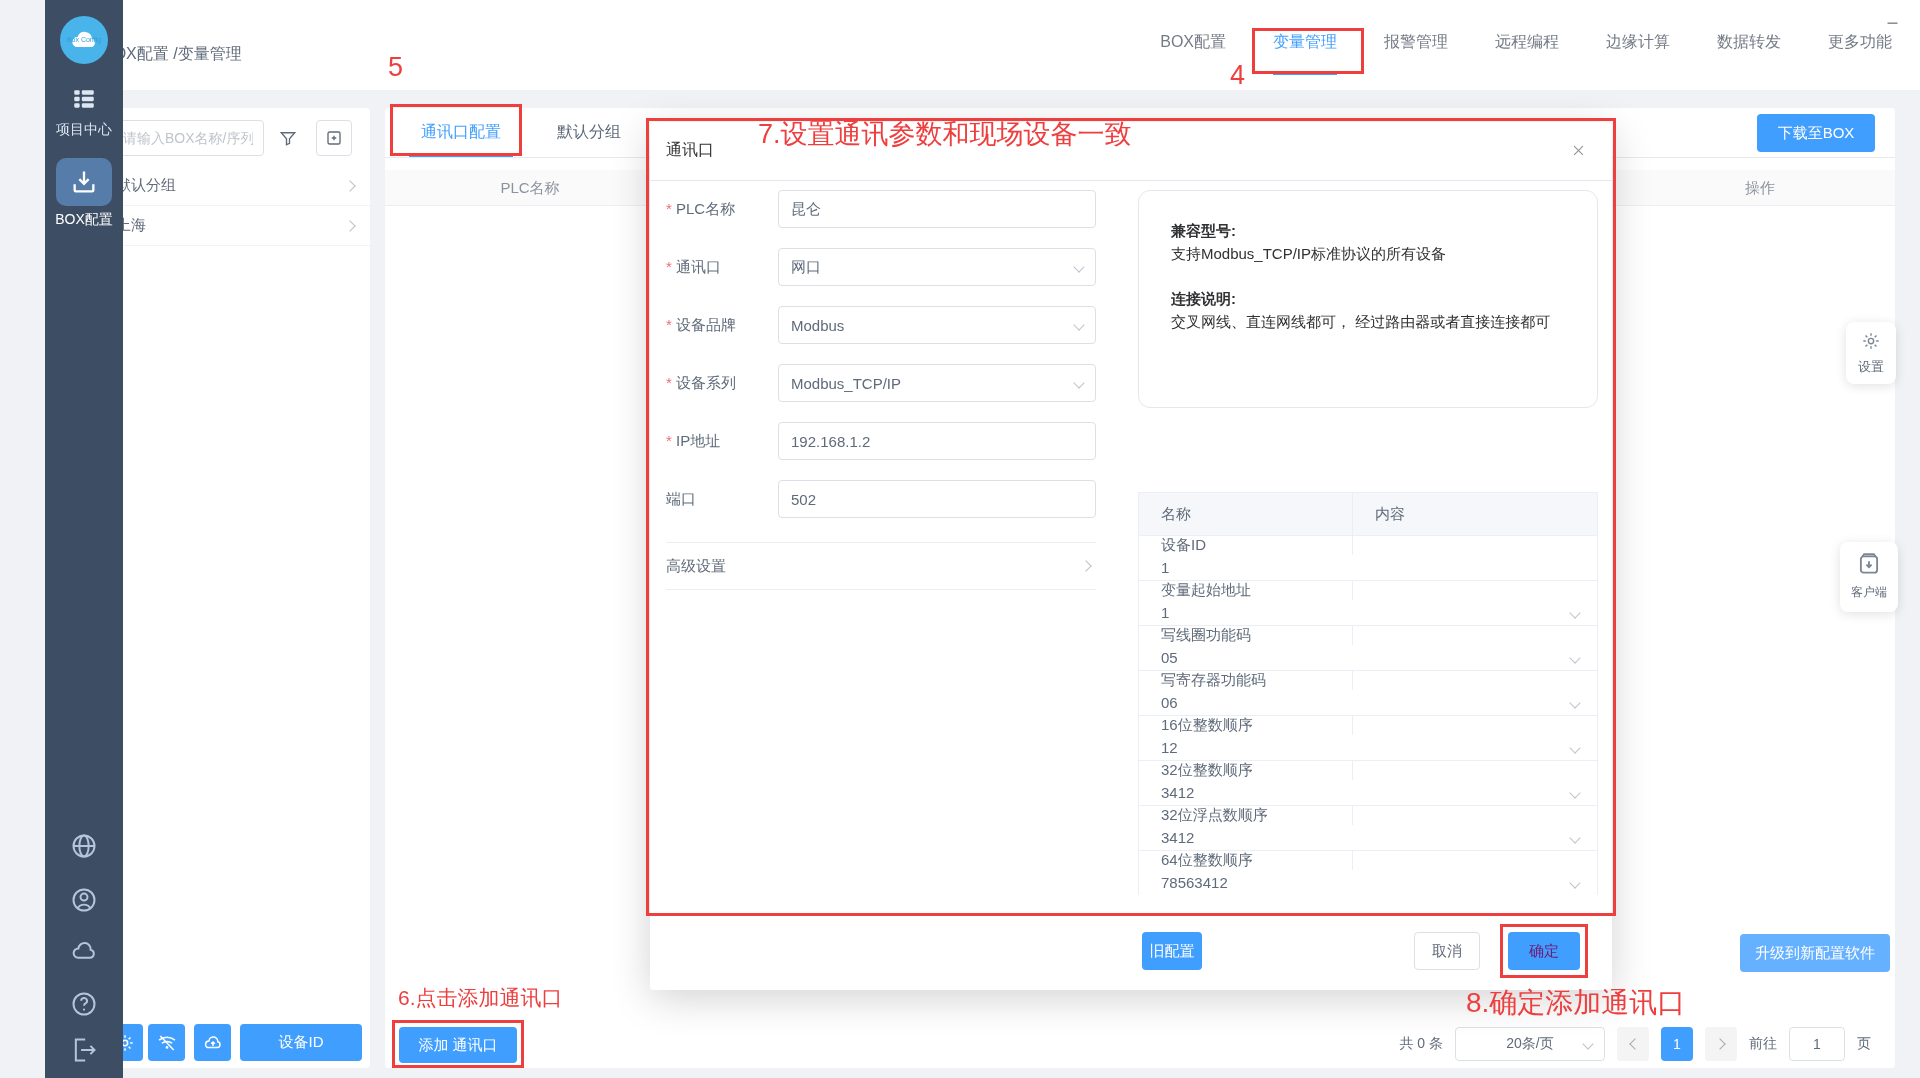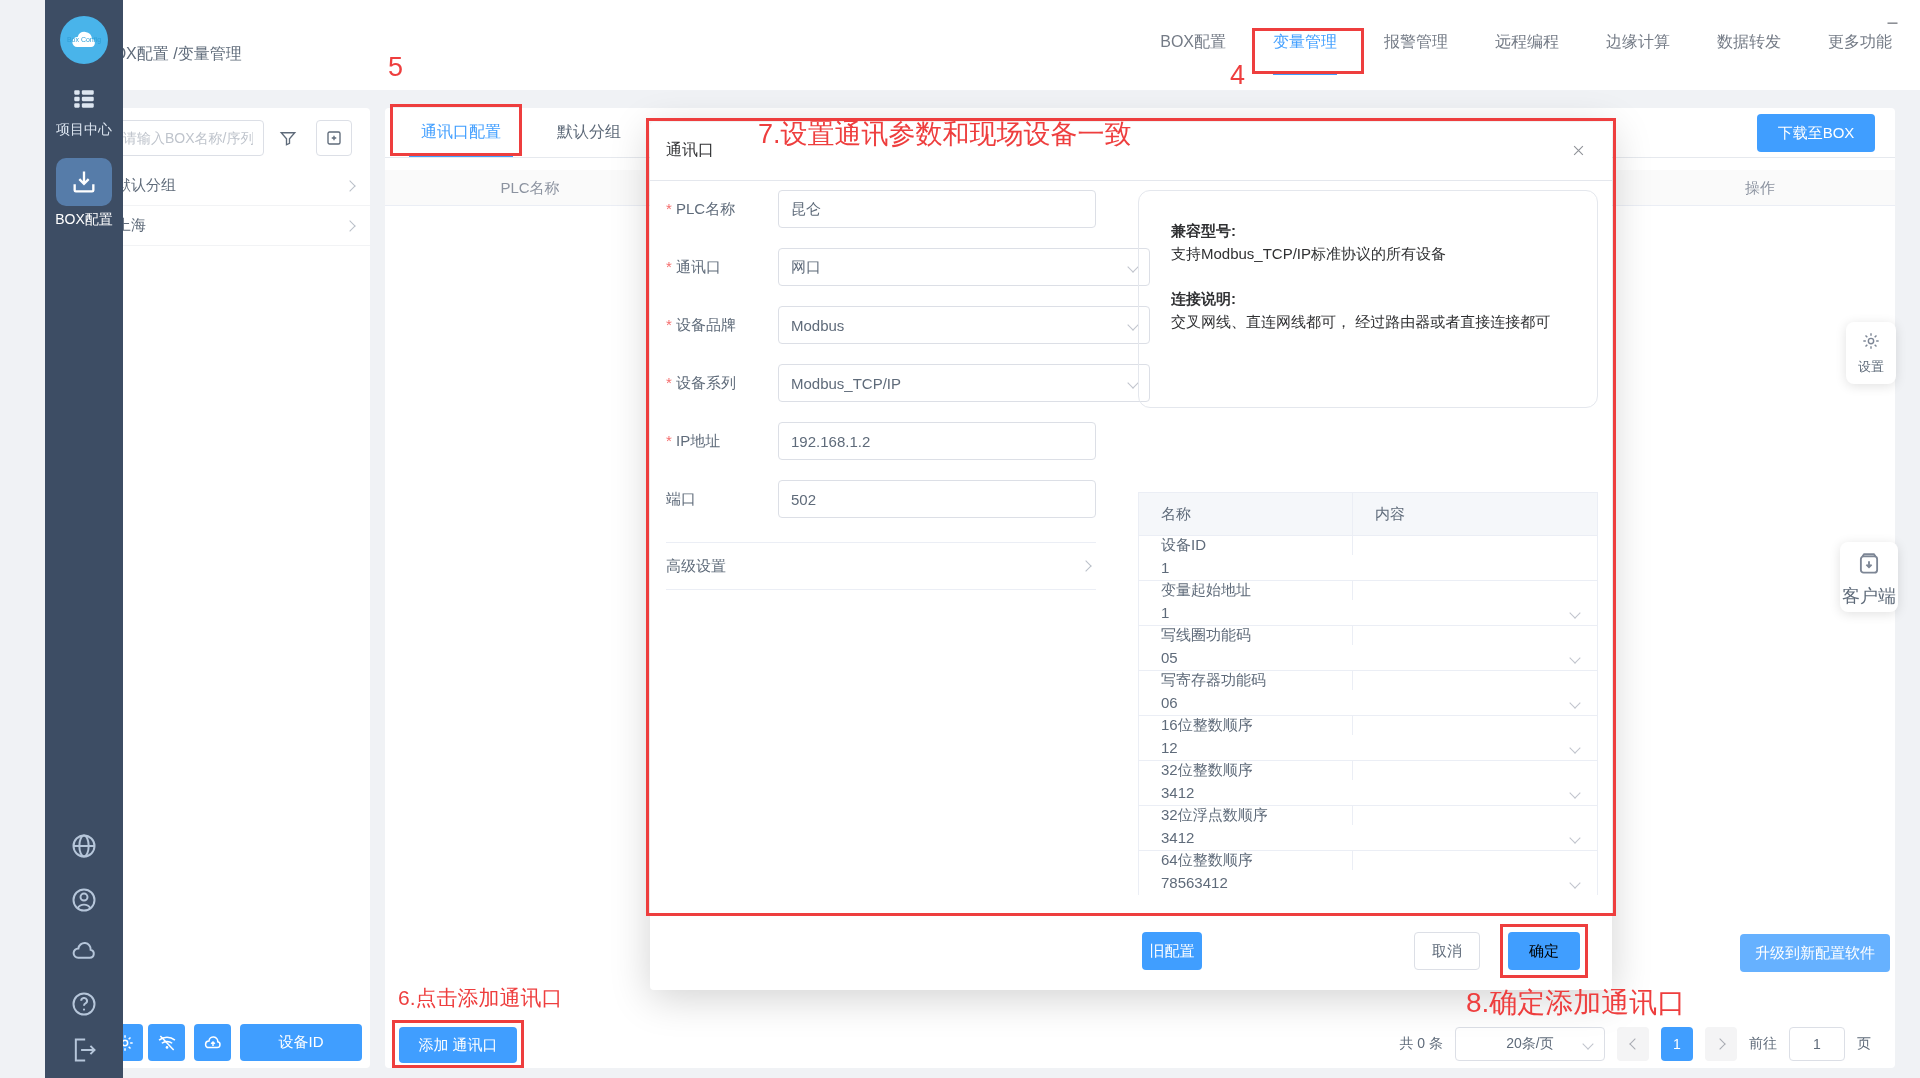--- a/index.html
+++ b/index.html
@@ -73,49 +73,49 @@
   .pg-cur { width:32px; height:34px; background:#409eff; color:#fff; border-radius:4px; display:flex; align-items:center; justify-content:center; cursor:pointer; }
   .pg-goto-input { width:56px; height:34px; border:1px solid #dcdfe6; border-radius:4px; text-align:center; font-size:14px; color:#5f6b7a; font-family:inherit; }
 
   
   .float-card { position:absolute; background:#fff; border-radius:8px; box-shadow:0 2px 12px rgba(0,0,0,.12); text-align:center; color:#5f6b7a; cursor:pointer; z-index:6; }
   .fc-settings { left:1846px; top:322px; width:50px; height:62px; padding-top:9px; }
   .fc-client { left:1840px; top:542px; width:58px; height:70px; padding-top:9px; }
   .float-card svg { width:20px; height:20px; stroke:#7d8695; fill:none; stroke-width:1.7; }
   .fc-client svg { width:26px; height:26px; }
   .float-card .flbl { display:block; font-size:13px; margin-top:3px; }
-  .fc-client .flbl { font-size:18px; }
+  .fc-client .flbl { font-size:12px; }
 
   
   .modal { position:absolute; left:650px; top:122px; width:962px; height:868px; background:#fff; border-radius:4px; box-shadow:0 8px 40px rgba(0,0,0,.18); z-index:40; }
   .m-title { position:absolute; left:16px; top:18px; font-size:16px; color:#303133; }
   .m-close { position:absolute; right:20px; top:14px; width:28px; height:28px; display:flex; align-items:center; justify-content:center; color:#909399; cursor:pointer; }
   .m-close svg { width:15px; height:15px; stroke:currentColor; stroke-width:1.8; }
   .m-divider { position:absolute; left:0; top:58px; width:100%; height:1px; background:#e4e7ed; }
   .f-row { position:absolute; left:16px; width:430px; height:38px; }
   .fr-0{top:68px;} .fr-1{top:126px;} .fr-2{top:184px;} .fr-3{top:242px;} .fr-4{top:300px;} .fr-5{top:358px;}
   .f-label { position:absolute; left:0; top:0; line-height:38px; font-size:15px; color:#5f6b7a; }
   .required .f-label::before { content:"* "; color:#f56c6c; }
   .f-input { position:absolute; left:112px; top:0; width:318px; height:38px; border:1px solid #dcdfe6; border-radius:4px; padding:0 12px; font-size:15px; color:#5f6b7a; font-family:inherit; background:#fff; }
-  .f-select { position:absolute; left:112px; top:0; width:372px; height:38px; border:1px solid #dcdfe6; border-radius:4px; padding:0 12px; font-size:15px; color:#5f6b7a; display:flex; align-items:center; cursor:pointer; background:#fff; }
+  .f-select { position:absolute; left:112px; top:0; width:318px; height:38px; border:1px solid #dcdfe6; border-radius:4px; padding:0 12px; font-size:15px; color:#5f6b7a; display:flex; align-items:center; cursor:pointer; background:#fff; }
   .f-select .chev-d { position:absolute; right:12px; }
   .adv-row { position:absolute; left:16px; top:420px; width:430px; height:48px; border-top:1px solid #ebeef5; border-bottom:1px solid #ebeef5; display:flex; align-items:center; justify-content:space-between; padding-right:6px; font-size:15px; color:#5f6b7a; cursor:pointer; }
   .m-info { position:absolute; left:488px; top:68px; width:460px; height:218px; border:1px solid #e4e7ed; border-radius:12px; padding:28px 32px; font-size:15px; color:#303133; line-height:23px; }
   .m-info .b { font-weight:bold; }
   .m-info .gap { height:22px; }
   .m-table { position:absolute; left:488px; top:370px; width:460px; border:1px solid #ebeef5; border-bottom:none; }
   .mt-head { height:42px; background:#f5f7fa; display:flex; font-size:15px; color:#5f6b7a; }
   .mt-row { height:45px; display:flex; border-top:1px solid #ebeef5; font-size:15px; color:#5f6b7a;flex-direction:column; }
   .mt-c1 { width:214px; padding-left:22px; display:flex; align-items:center; border-right:1px solid #ebeef5; }
   .mt-c2 { flex:1; padding-left:22px; padding-right:20px; display:flex; align-items:center; position:relative; }
   .mt-c2 .chev-d { position:absolute; right:18px; }
   .m-footer-btn { position:absolute; top:810px; height:38px; border-radius:4px; font-size:15px; font-family:inherit; cursor:pointer; }
   .mb-old { left:492px; width:60px; background:#409eff; color:#fff; border:none; }
   .mb-cancel { left:764px; width:66px; background:#fff; color:#5f6b7a; border:1px solid #dcdfe6; }
-  .mb-ok { left:858px; width:72px; background:#409eff; color:#000000; border:none; }
+  .mb-ok { left:858px; width:72px; background:#409eff; color:#701a75; border:none; }
 
   
   .rbox { position:absolute; border:3px solid #ee3e3e; z-index:80; pointer-events:none; }
   .rb-4 { left:1252px; top:28px; width:112px; height:46px; }
   .rb-5 { left:390px; top:104px; width:132px; height:52px; }
   .rb-modal { left:646px; top:118px; width:970px; height:798px; }
   .rb-6 { left:392px; top:1020px; width:132px; height:48px; }
   .rb-ok { left:1500px; top:924px; width:88px; height:54px; }
   .rtext { position:absolute; color:#ee3e3e; z-index:80; pointer-events:none; white-space:nowrap; }
   .rt-4 { left:1230px; top:60px; font-size:27px; }

